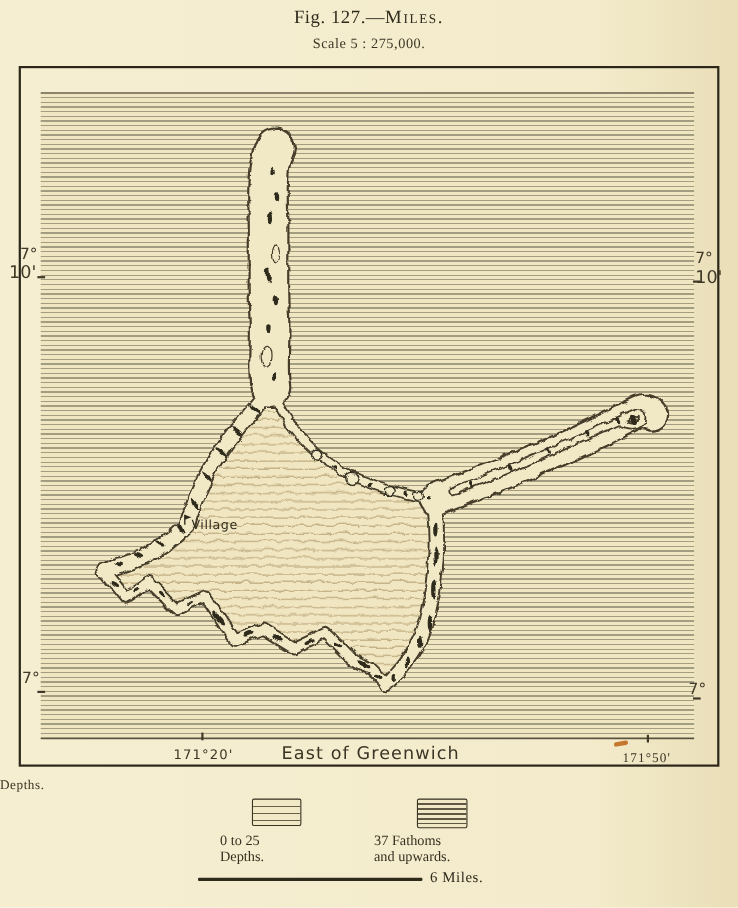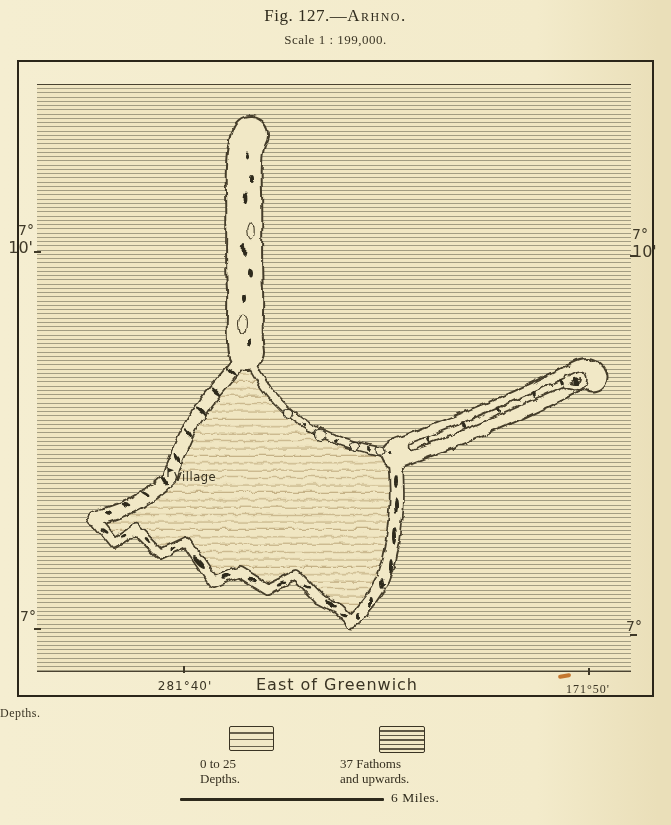--- a/index.html
+++ b/index.html
@@ -60,22 +60,22 @@
   .cap-deep{left:340px;top:53px;width:126px;}
   .scalebar{position:absolute;left:180px;top:94px;width:204px;height:3px;background:#2e2a1c;border-radius:1px;}
   .scalebar-label{position:absolute;left:391px;top:86px;font-size:13.5px;letter-spacing:.5px;color:#2e2a1c;}
 </style>
 </head>
 <body>
 
 <div class="page">
 
   <div class="title-block">
-    <h1 class="fig-title"><span>Fig. 127.—</span><span class="sc">Arhno.</span></h1>
-    <div class="scale-note">Scale 1 : 199,000.</div>
+    <h1 class="fig-title"><span>Fig. 127.—</span><span class="sc">Miles.</span></h1>
+    <div class="scale-note">Scale 5 : 275,000.</div>
   </div>
 
   <div class="map-frame">
     <div class="sea-block">
       <svg width="594" height="588" viewBox="0 0 594 588">
         <defs>
           <pattern id="lagoonHatch" width="8" height="7.4" patternUnits="userSpaceOnUse">
             <rect width="8" height="7.4" fill="#f0e6c2"></rect>
             <rect y="6.2" width="8" height="1.1" fill="rgba(158,132,80,.6)"></rect>
           </pattern>
@@ -201,21 +201,21 @@
   </div>
 
   <div class="tick" style="left:34px;top:251px;width:7px;height:2px;"></div>
   <div class="tick" style="left:630px;top:255px;width:7px;height:2px;"></div>
   <div class="tick" style="left:34px;top:628px;width:7px;height:2px;"></div>
   <div class="tick" style="left:630px;top:634px;width:7px;height:2px;"></div>
   <div class="tick" style="left:183px;top:666px;width:2px;height:7px;"></div>
   <div class="tick" style="left:588px;top:668px;width:2px;height:7px;"></div>
   <div class="accent-dash"></div>
 
-  <div class="lon-row-label lon-left">281°40'</div>
+  <div class="lon-row-label lon-left">171°20'</div>
   <div class="lon-row-label greenwich">East of Greenwich</div>
   <div class="lon-row-label lon-right">171°50'</div>
 
   <div class="legend">
     <div class="legend-heading">Depths.</div>
     <div class="swatch swatch-shallow"></div>
     <div class="swatch swatch-deep"></div>
     <div class="swatch-caption cap-shallow">
       <span>0 to 25</span><br>
       <span>Depths.</span>

